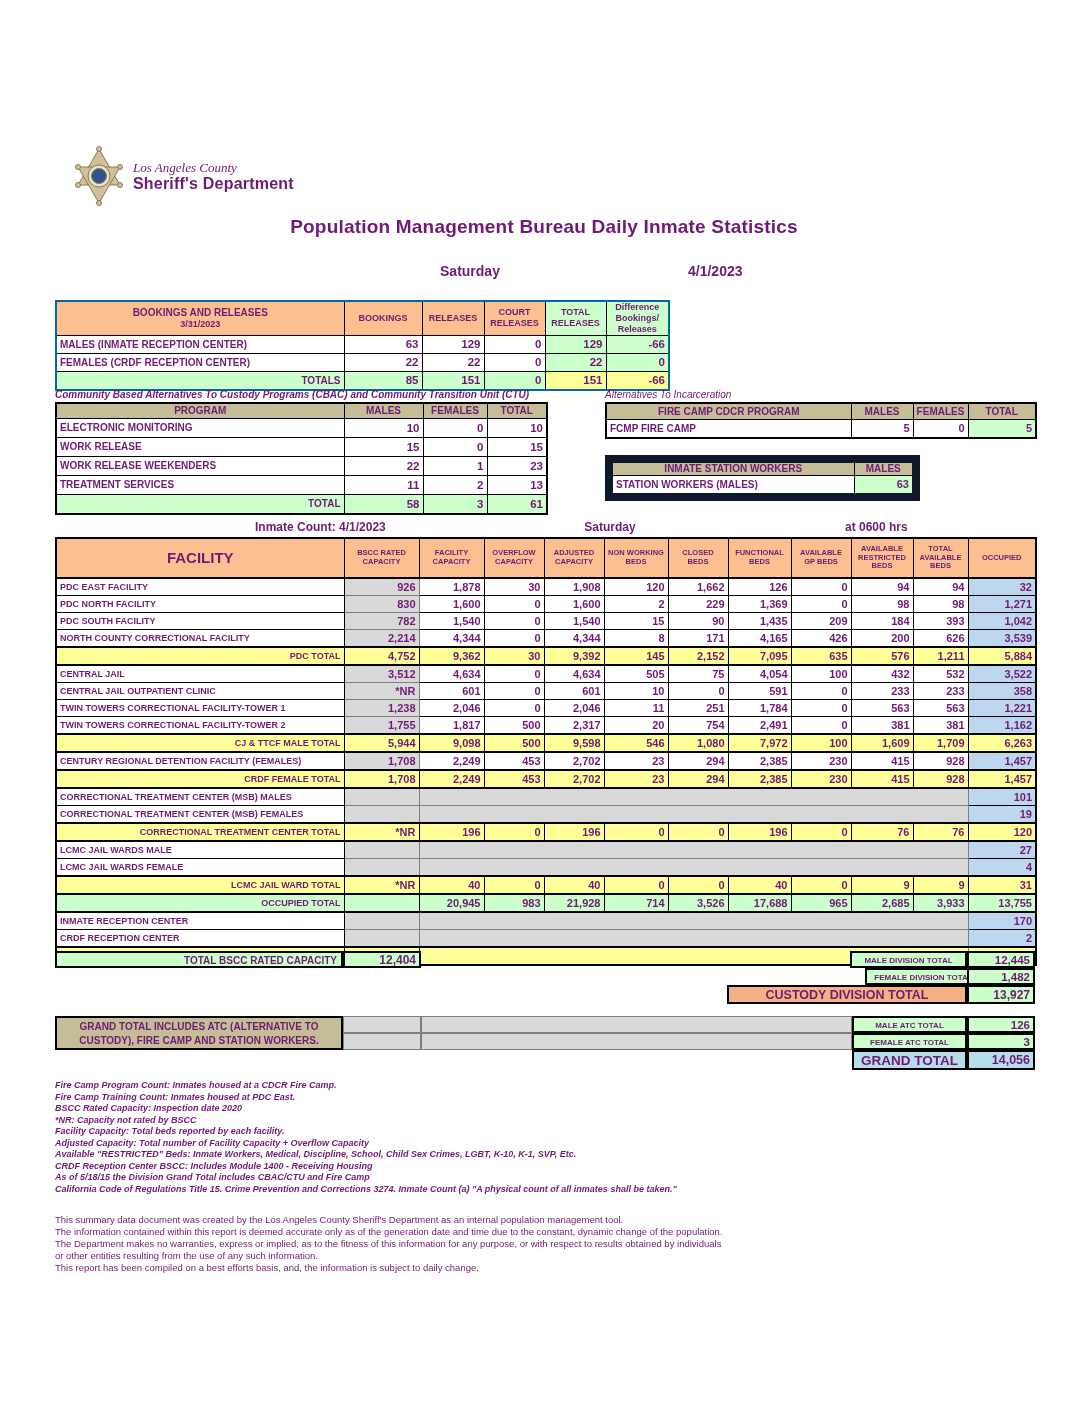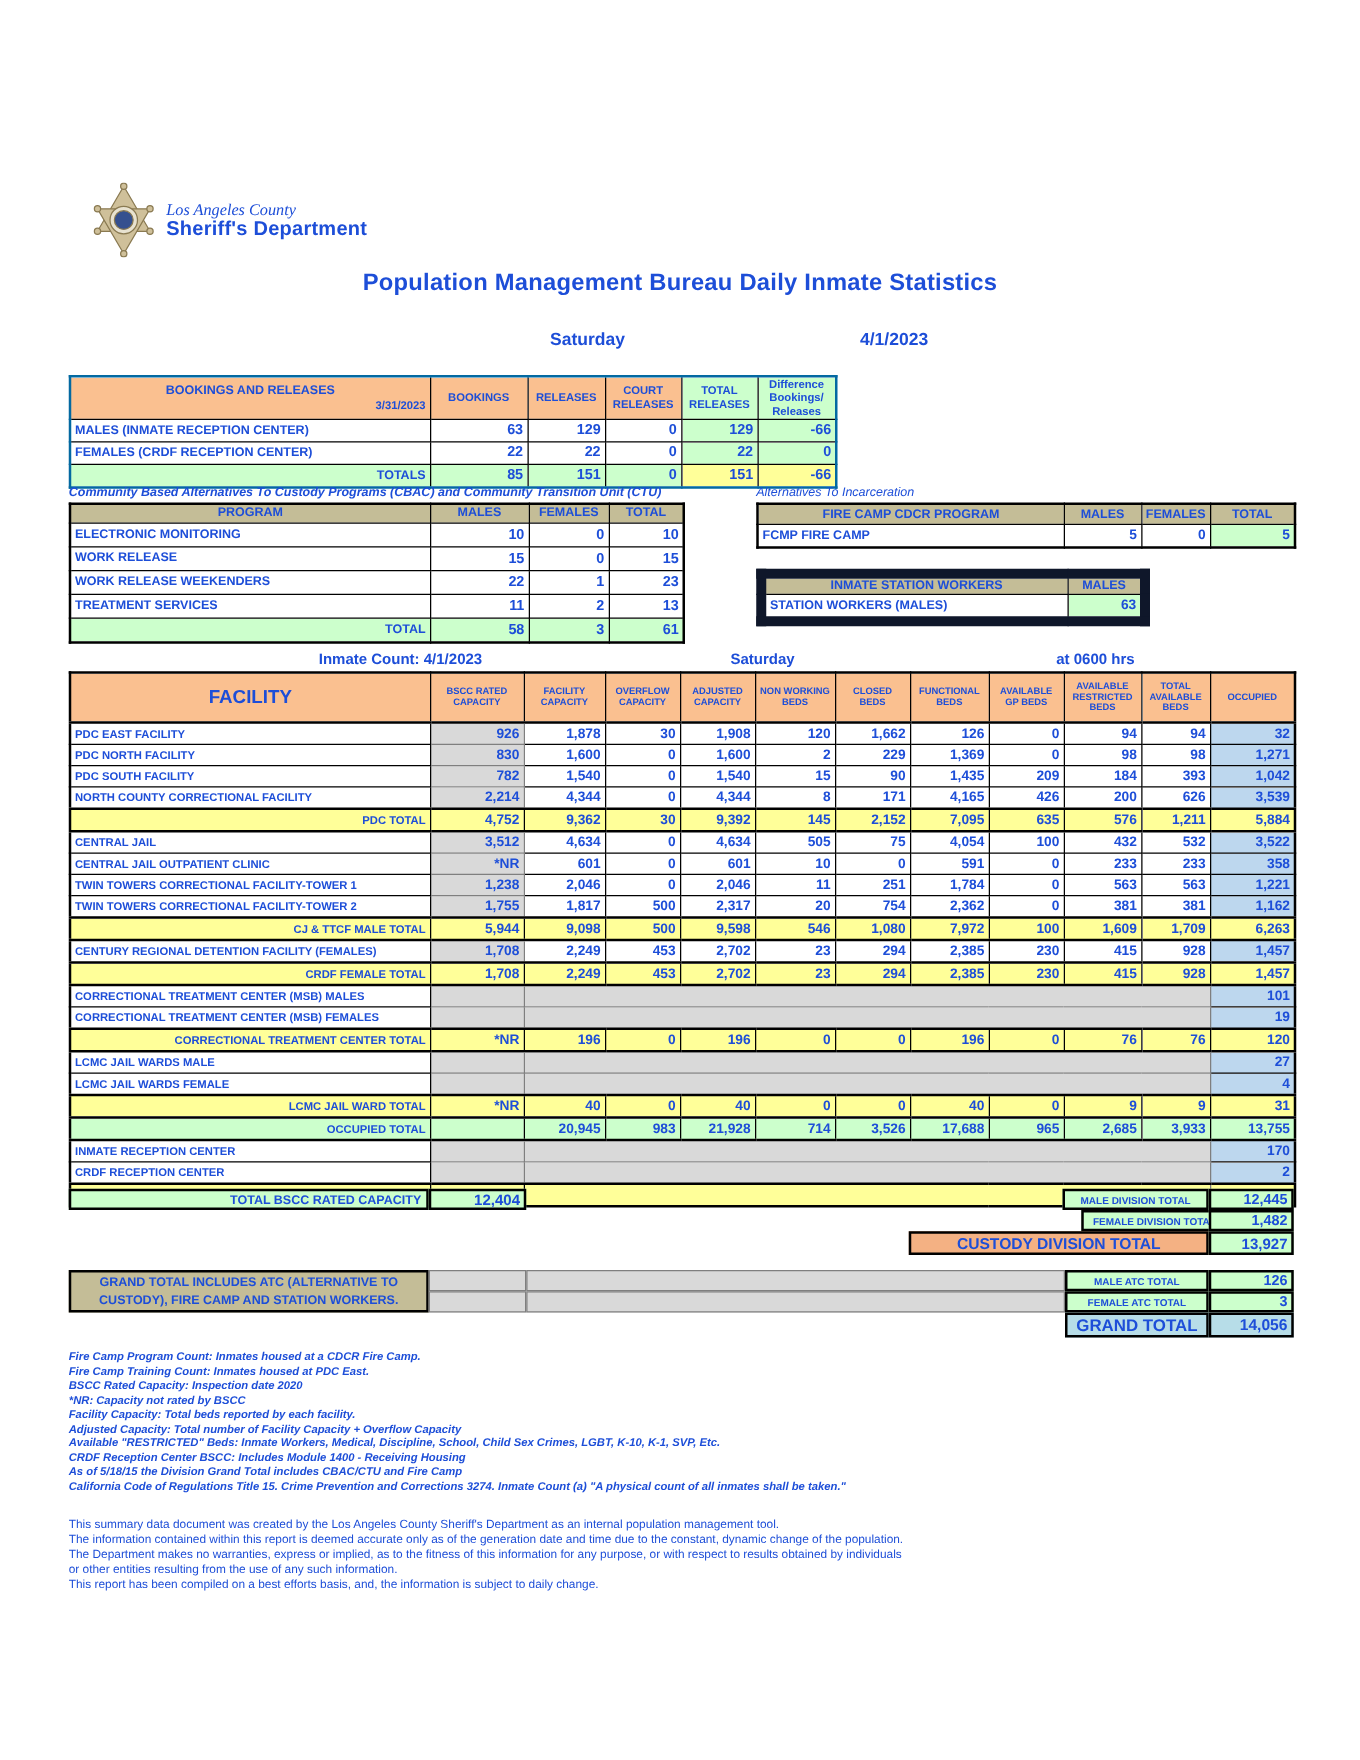--- a/index.html
+++ b/index.html
@@ -1,16 +1,16 @@
 <!DOCTYPE html>
 <html style="--peach: #FAC090; --green: #CCFFCC; --yellow: #FFFF99; --blue: #BDD7EE; --tan: #C4BD97; --gray: #D9D9D9; --gtblue: #B7DDE8; --orange: #F4B183;"><head>
 <meta charset="utf-8">
 <style>
   html,body{margin:0;padding:0;background:#fff;}
-  .page{position:relative;width:1088px;height:1408px;background:#fff;color:#1d4ed8;
+  .page{position:relative;width:1088px;height:1408px;background:#fff;color:#701a75;
         font-family:"Liberation Sans",sans-serif;overflow:hidden;}
   
   :root{
     --peach:#FAC090; --green:#CCFFCC; --yellow:#FFFF99; --blue:#BDD7EE;
     --tan:#C4BD97; --gray:#D9D9D9; --gtblue:#B7DDE8; --orange:#F4B183;
   }
   .peach{background:var(--peach);} .green{background:var(--green);}
   .yellow{background:var(--yellow);} .blue{background:var(--blue);}
   .tan{background:var(--tan);} .gray{background:var(--gray);}
   .gtblue{background:var(--gtblue);} .orangebg{background:var(--orange);}
@@ -28,21 +28,21 @@
   .agency-line2{font-size:16px;font-weight:bold;margin-top:-1px;letter-spacing:.2px;}
   .title{position:absolute;left:0;top:216px;width:1088px;text-align:center;
          font-size:19px;font-weight:bold;letter-spacing:.2px;}
   .top-day{position:absolute;left:380px;top:263px;width:180px;text-align:center;
            font-size:14px;font-weight:bold;}
   .top-date{position:absolute;left:688px;top:263px;font-size:14px;font-weight:bold;}
 
   
   .bookings{position:absolute;left:55px;top:300px;width:613px;border:2px solid #0369a1;}
   .bookings th{font-size:9px;text-align:center;white-space:normal;line-height:1.2;height:34px;}
-  .bookings .bk-t{font-size:10px;} .bookings .bk-s{font-size:9px;text-align:right;}
+  .bookings .bk-t{font-size:10px;} .bookings .bk-s{font-size:9px;}
   .bookings td{font-size:11.5px;height:17px;line-height:17px;}
   .bookings td.lbl{font-size:10px;}
 
   
   .cbac-title{position:absolute;left:55px;top:389px;font-size:10px;font-weight:bold;font-style:italic;}
   .cbac{position:absolute;left:55px;top:402px;width:491px;border:2px solid #000;}
   .cbac th{font-size:10px;height:15px;text-align:center;}
   .cbac td{font-size:11.5px;height:18px;line-height:18px;}
   .cbac td.lbl{font-size:10px;}
 
@@ -405,21 +405,21 @@
           <td class="num blue">1,221</td>
         </tr>
         <tr>
           <td class="lbl ">TWIN TOWERS CORRECTIONAL FACILITY-TOWER 2</td>
           <td class="num gray">1,755</td>
           <td class="num ">1,817</td>
           <td class="num ">500</td>
           <td class="num ">2,317</td>
           <td class="num ">20</td>
           <td class="num ">754</td>
-          <td class="num ">2,362</td>
+          <td class="num ">2,491</td>
           <td class="num ">0</td>
           <td class="num ">381</td>
           <td class="num ">381</td>
           <td class="num blue">1,162</td>
         </tr>
         <tr class="thick">
           <td class="lbl right yellow">CJ &amp; TTCF MALE TOTAL</td>
           <td class="num yellow">5,944</td>
           <td class="num yellow">9,098</td>
           <td class="num yellow">500</td>

